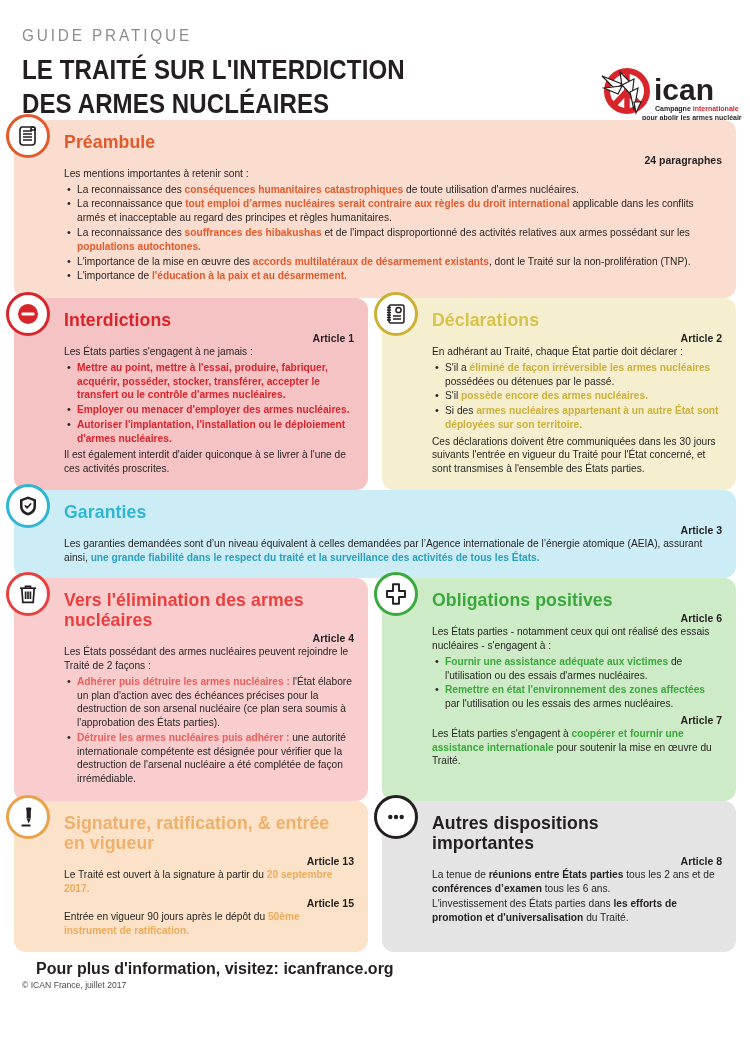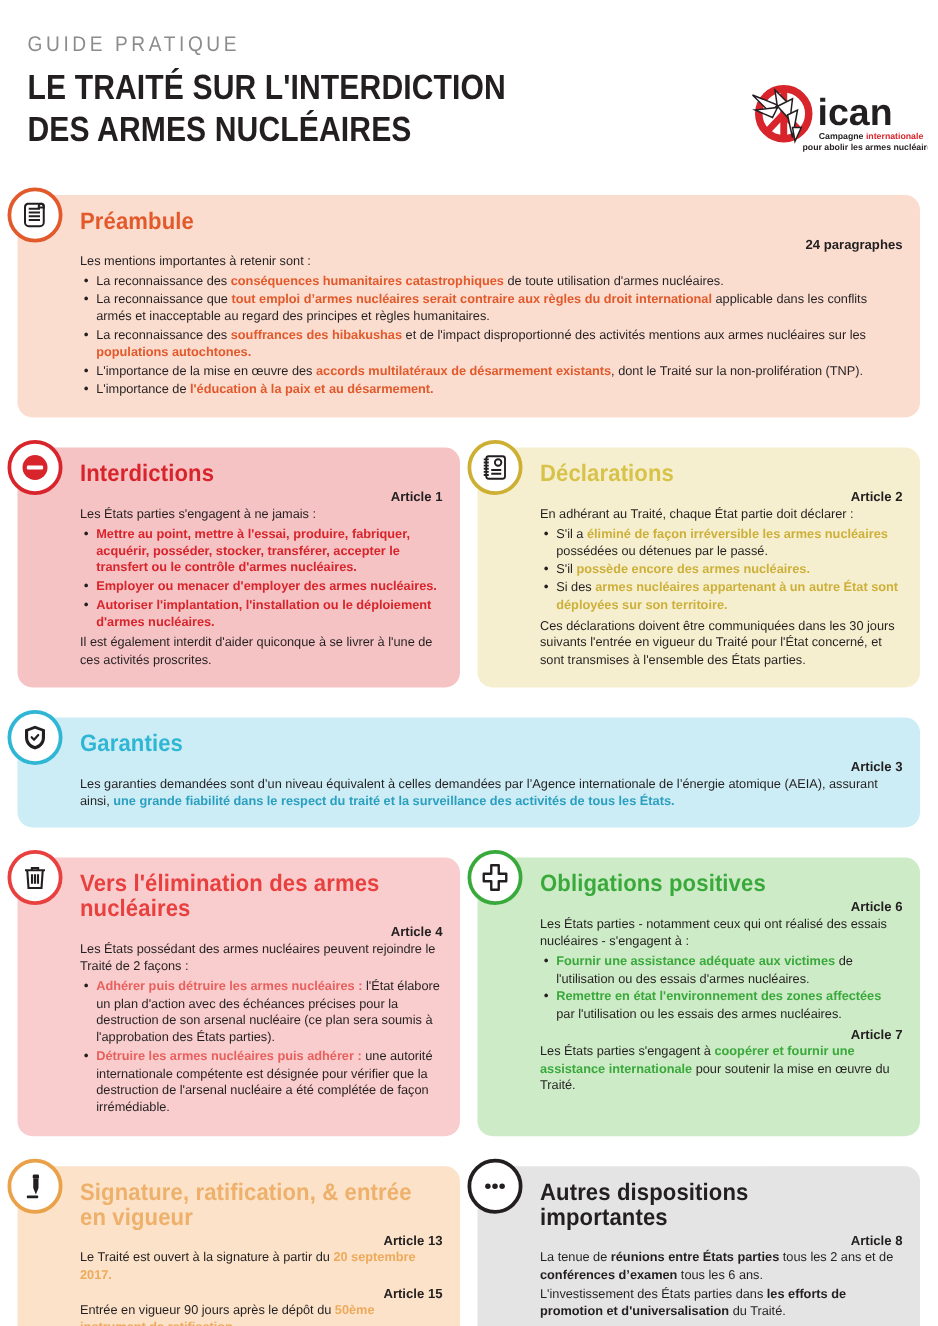--- a/index.html
+++ b/index.html
@@ -13,21 +13,21 @@
     font-family: "Liberation Sans", sans-serif;
     color: #231f20;
     position: relative;
     overflow: hidden;
   }
 
   
   .header {
     position: relative;
     padding: 26px 20px 0 22px;
-    height: 156px;
+    height: 120px;
     box-sizing: border-box;
   }
   .kicker {
     font-family: "Liberation Sans Narrow", "Liberation Sans", sans-serif;
     font-size: 17px;
     letter-spacing: 3.2px;
     color: #8c8c8c;
     font-weight: 400;
     transform: scaleX(0.9);
     transform-origin: left center;
@@ -53,21 +53,21 @@
   }
 
   
   .board {
     padding: 0 14px 0 14px;
     box-sizing: border-box;
   }
   .row {
     display: flex;
     gap: 14px;
-    margin-bottom: 24px;
+    margin-bottom: 0;
     border-radius: 26px;
   }
   .card {
     position: relative;
     border-radius: 12px;
     box-sizing: border-box;
     padding: 12px 14px 12px 50px;
     flex: 1;
     min-width: 0;
   }
@@ -228,21 +228,21 @@
           <path d="M7 7h9M7 10h9M7 13h9M7 16h9"></path>
           <path d="M17 3a2 2 0 0 0-2 2v1h4V5a2 2 0 0 0-2-2z"></path>
         </svg>
       </div>
       <h2 class="sec-title">Préambule</h2>
       <div class="article">24 paragraphes</div>
       <p class="body">Les mentions importantes à retenir sont :</p>
       <ul>
         <li><span>La reconnaissance des </span><span class="hl">conséquences humanitaires catastrophiques</span><span> de toute utilisation d'armes nucléaires.</span></li>
         <li><span>La reconnaissance que </span><span class="hl">tout emploi d’armes nucléaires serait contraire aux règles du droit international</span><span> applicable dans les conflits armés et inacceptable au regard des principes et règles humanitaires.</span></li>
-        <li><span>La reconnaissance des </span><span class="hl">souffrances des hibakushas</span><span> et de l'impact disproportionné des activités mentions aux armes nucléaires sur les </span><span class="hl">populations autochtones.</span></li>
+        <li><span>La reconnaissance des </span><span class="hl">souffrances des hibakushas</span><span> et de l'impact disproportionné des activités relatives aux armes possédant sur les </span><span class="hl">populations autochtones.</span></li>
         <li><span>L'importance de la mise en œuvre des </span><span class="hl">accords multilatéraux de désarmement existants</span><span>, dont le Traité sur la non-prolifération (TNP).</span></li>
         <li><span>L'importance de </span><span class="hl">l'éducation à la paix et au désarmement.</span></li>
       </ul>
     </div>
   </div>
 
   <div class="row">
 
     <div class="card c-interdictions">
       <div class="badge">

